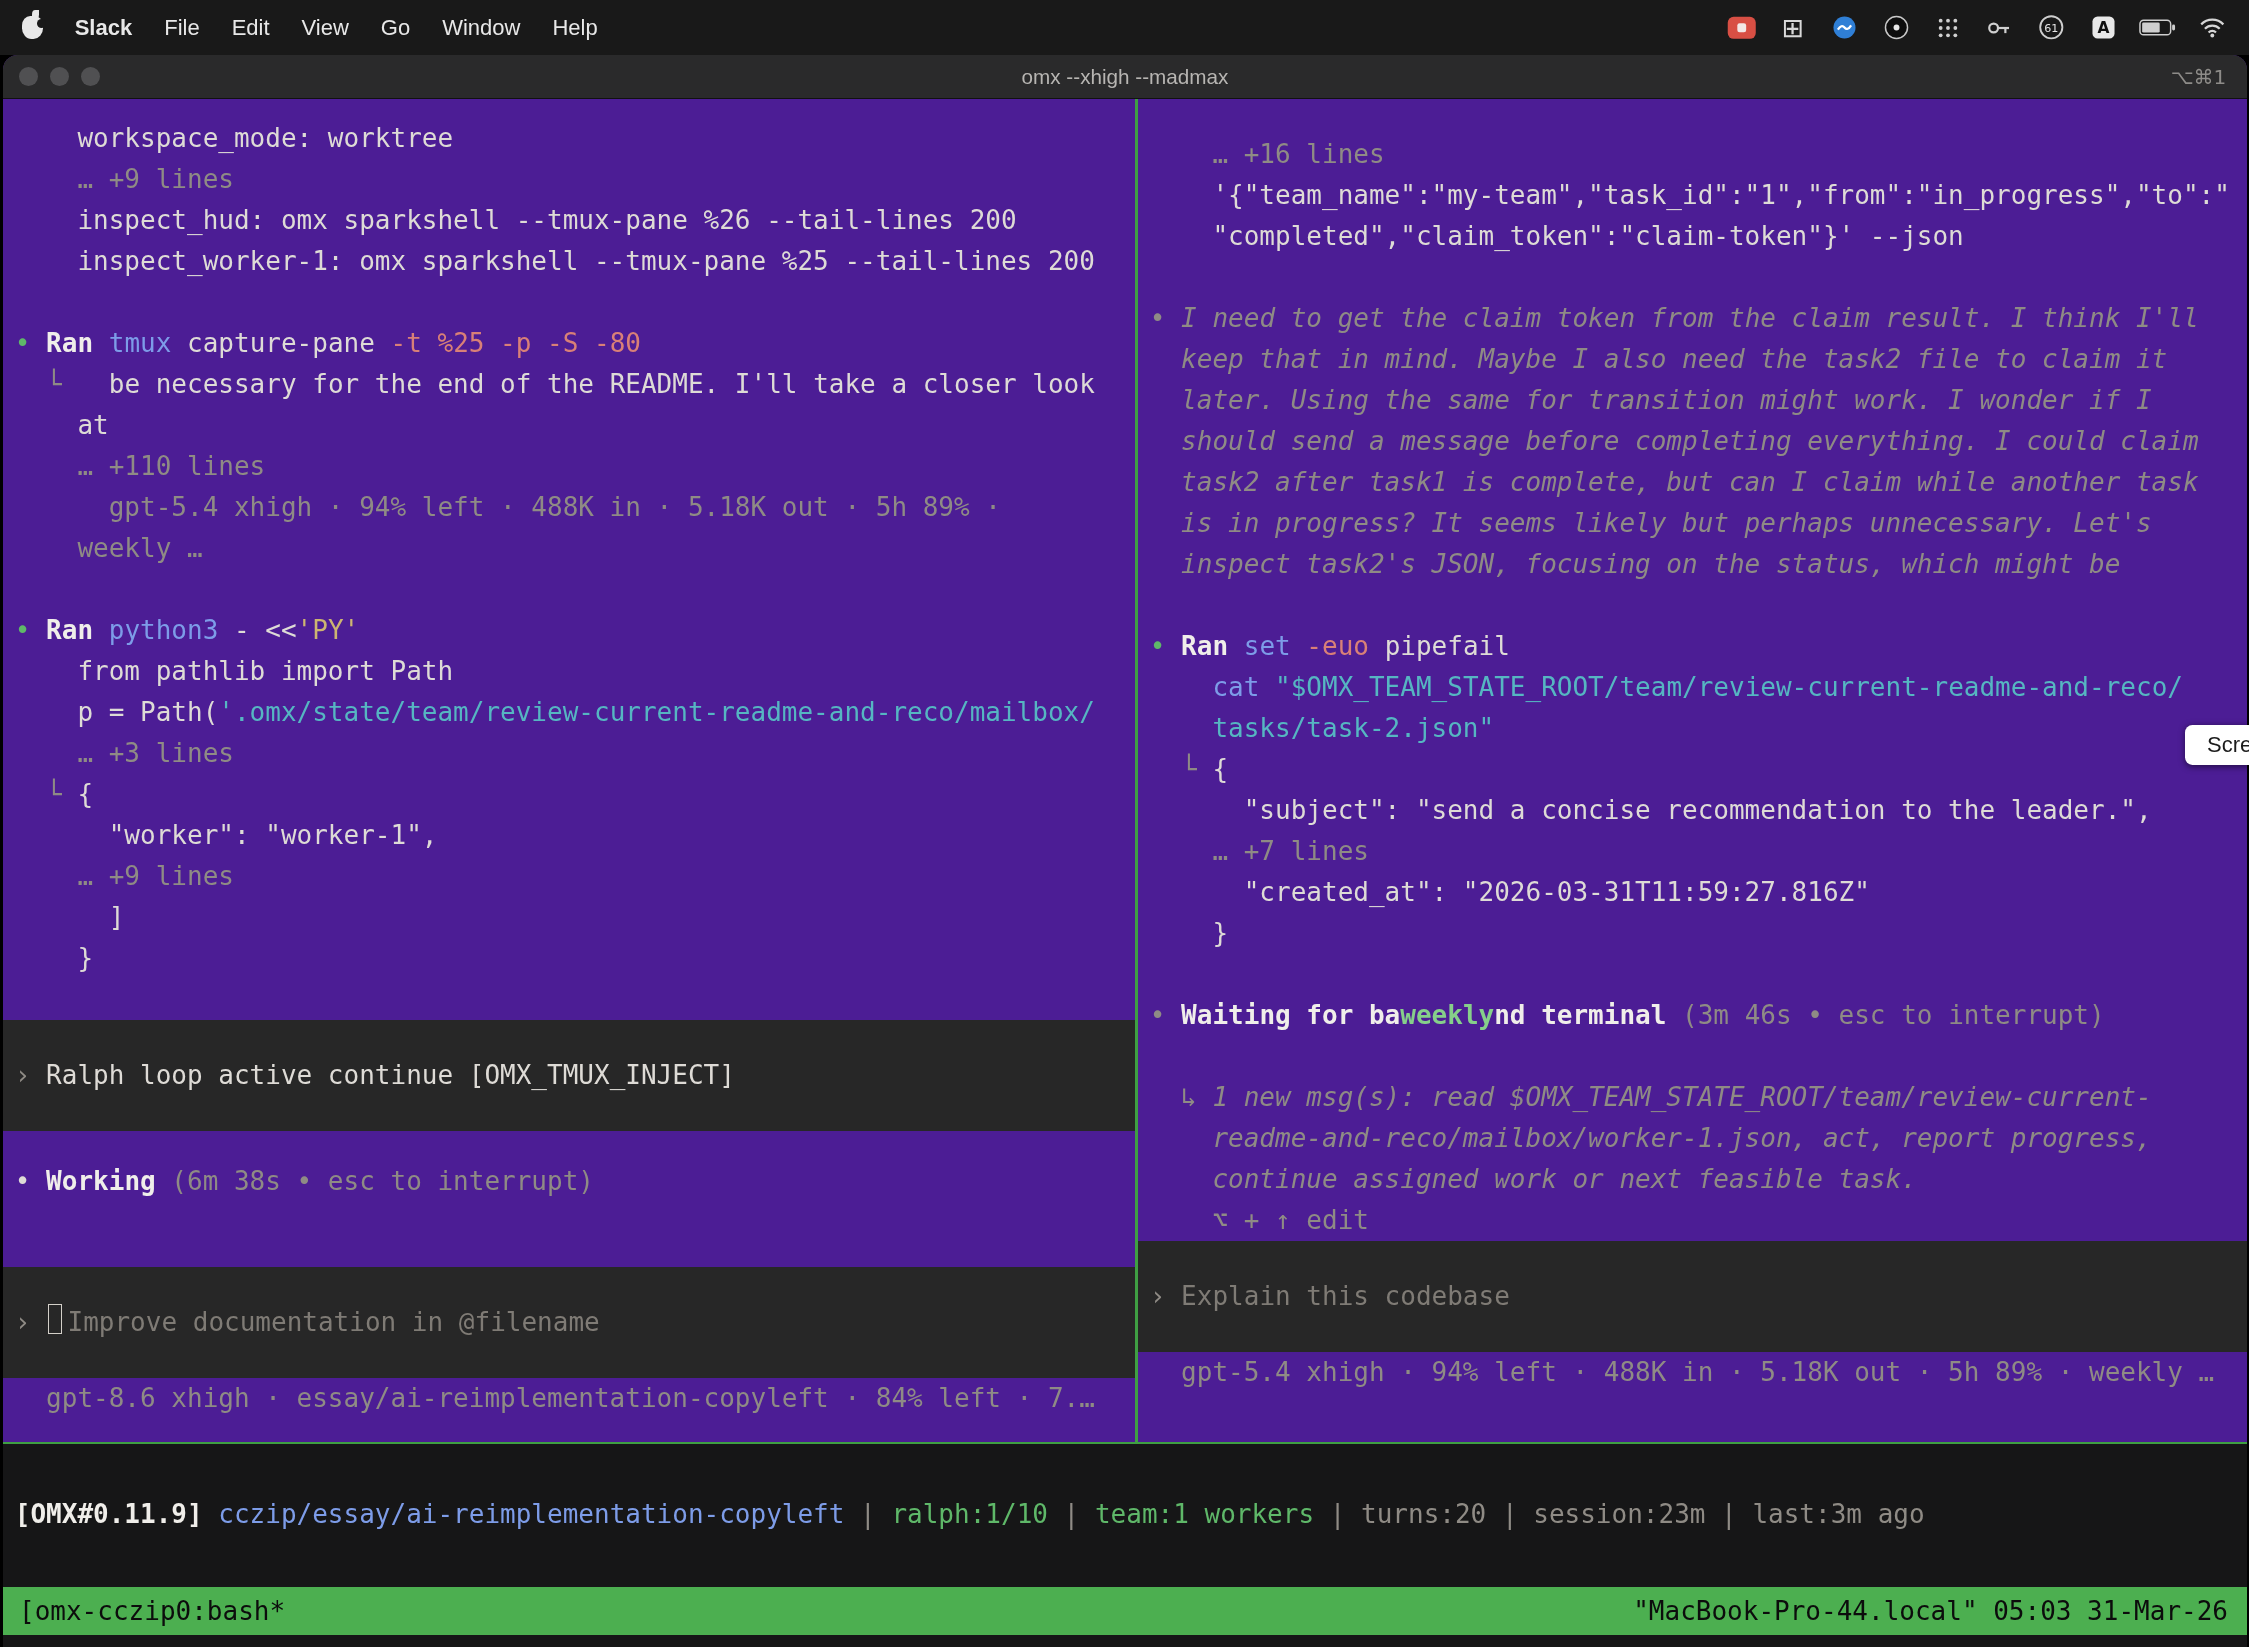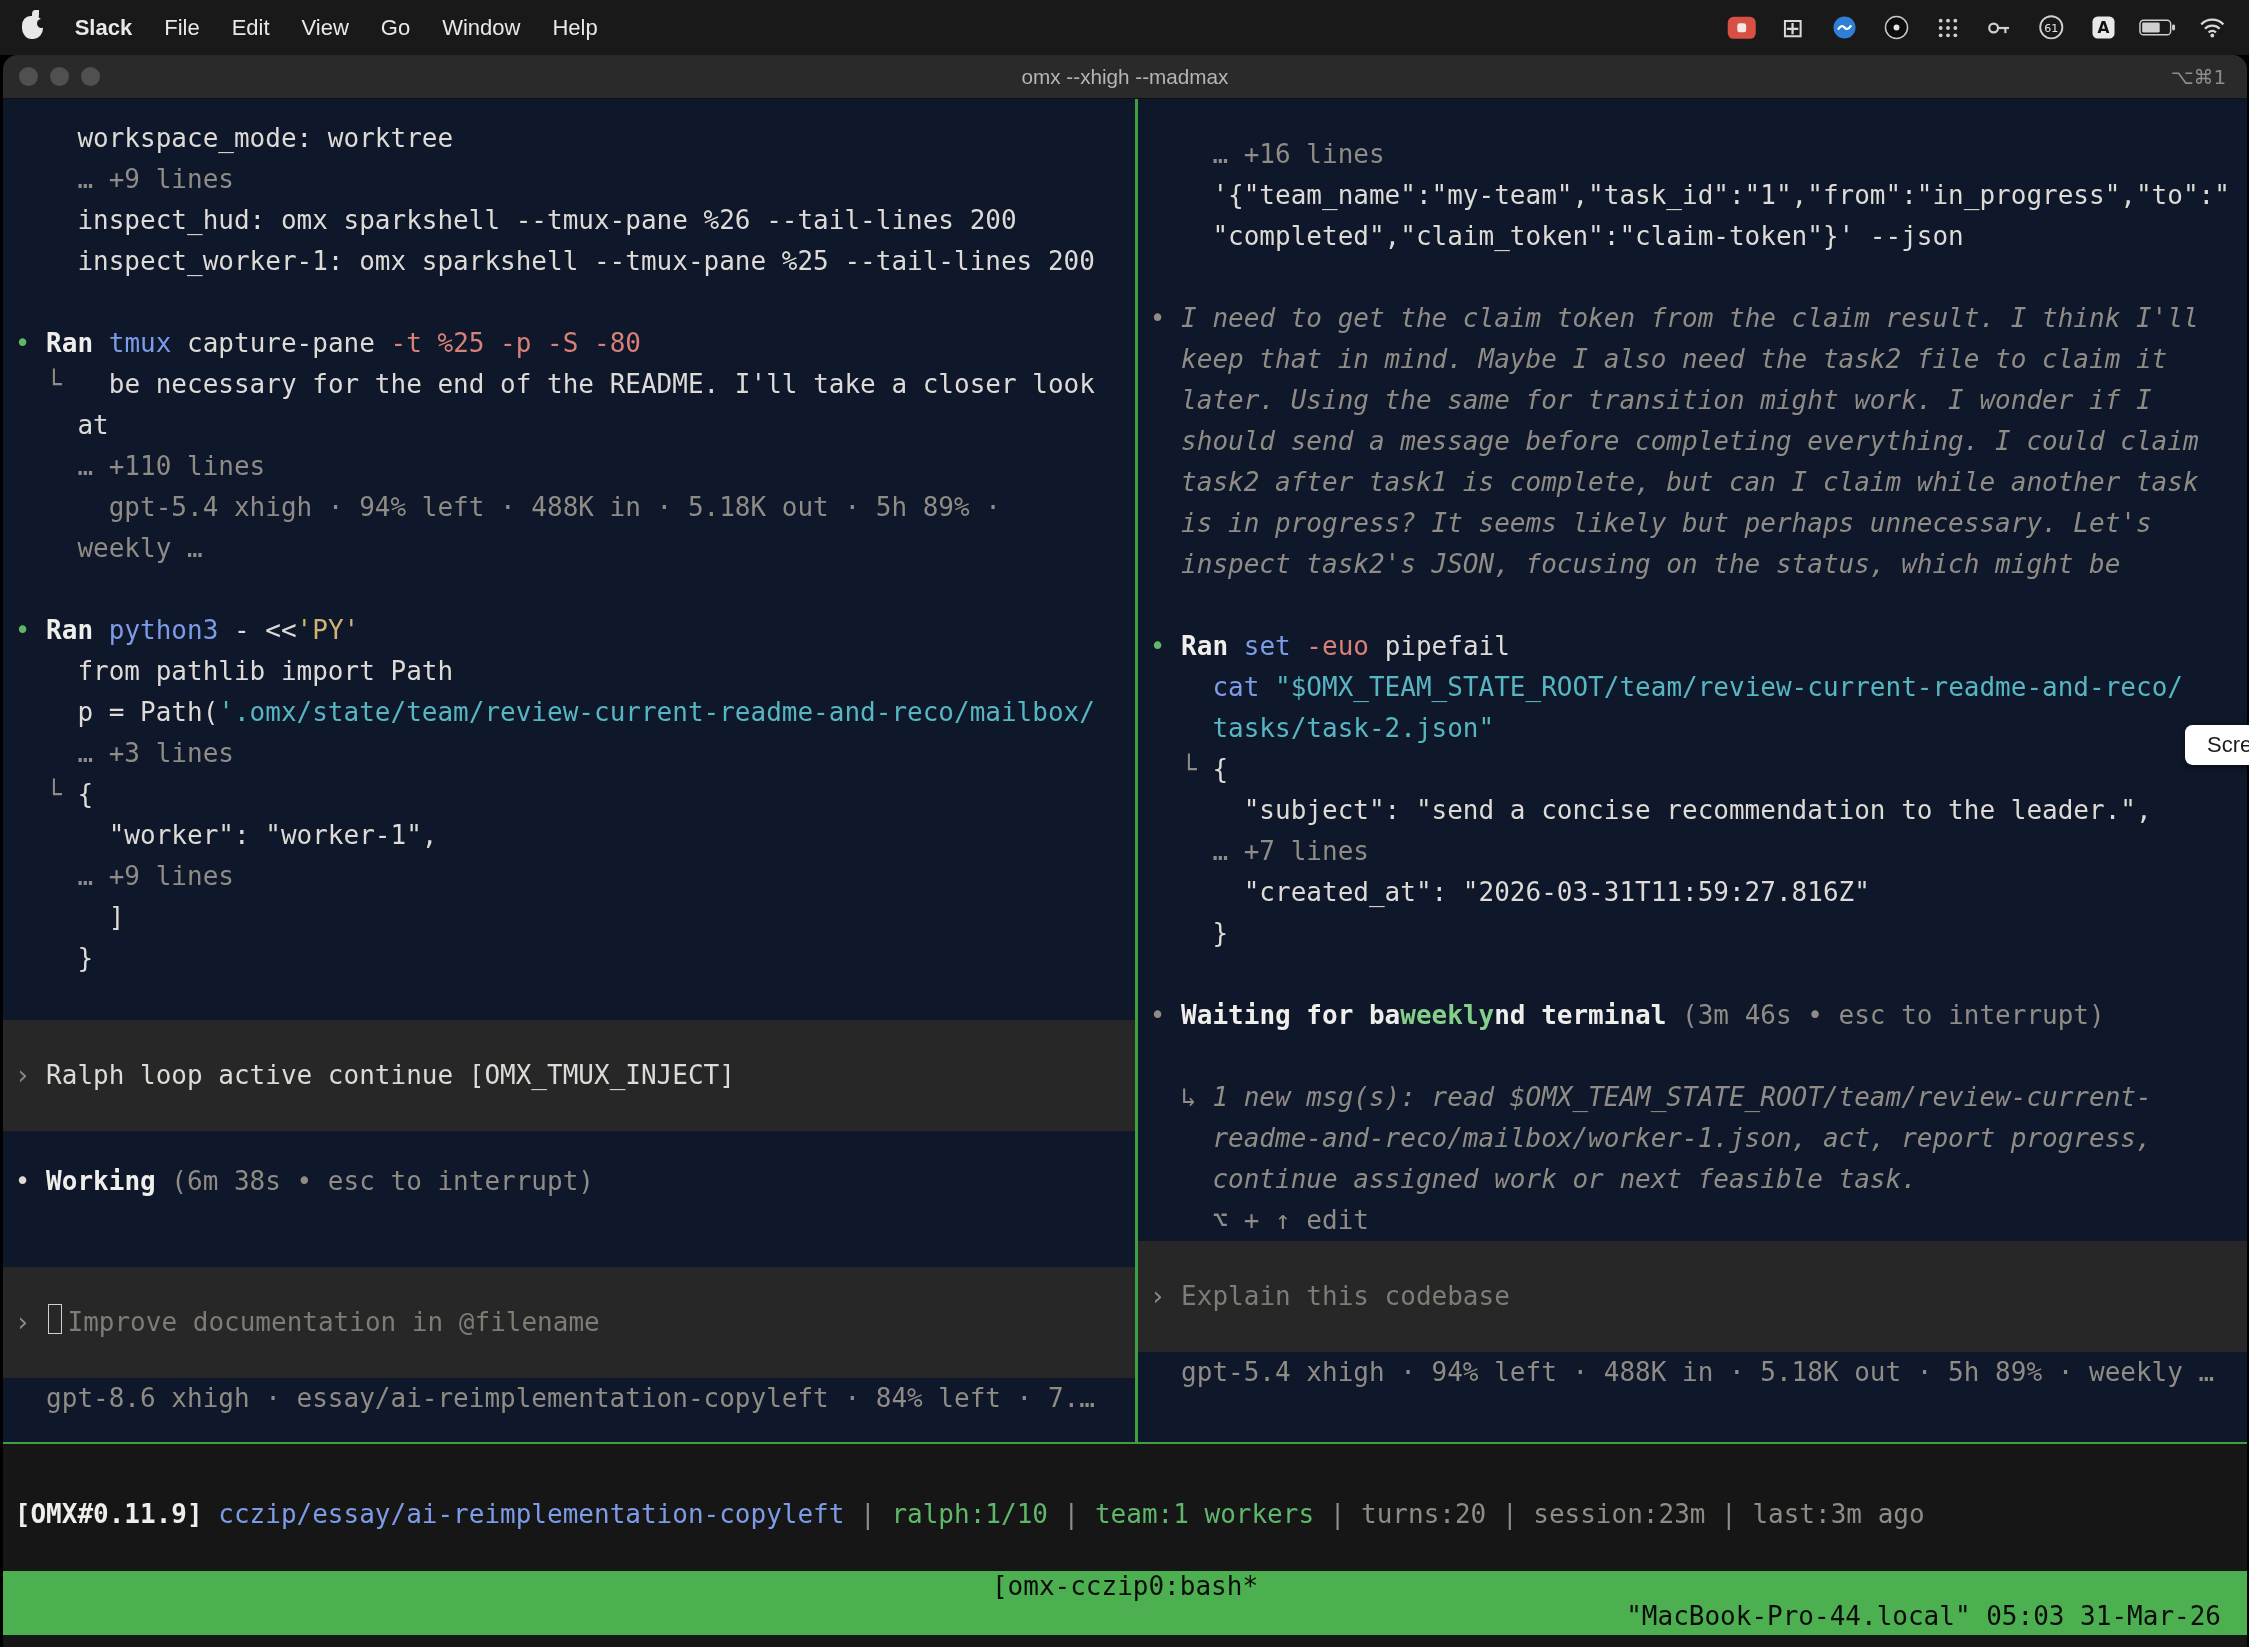--- a/index.html
+++ b/index.html
@@ -22,21 +22,21 @@
   .apple-logo:before{content:"";position:absolute;top:-5.9px;left:10.3px;width:6.6px;height:8.9px;background:#e8e8e8;border-radius:50% 0;}
   .apple-logo:after{content:"";position:absolute;top:3px;right:-3.7px;width:8.9px;height:8.9px;background:#191919;border-radius:50%;}
   .menu-item{white-space:nowrap;}
   .menu-item.app{font-weight:bold;}
   .menu-right{margin-left:auto;display:flex;align-items:center;gap:20.7px;}
   .micon{display:inline-flex;align-items:center;justify-content:center;min-width:31px;height:34px;color:#d9d9d9;}
   .micon.glyph{font-size:26.6px;font-family:"DejaVu Sans",sans-serif;}
   
   .window{
     position:absolute;left:3px;right:3px;top:55px;bottom:0;
-    background:#0f172a;border-radius:14.8px 14.8px 0 0;overflow:hidden;
+    background:#4c1d95;border-radius:14.8px 14.8px 0 0;overflow:hidden;
     display:flex;flex-direction:column;
   }
   .title-bar{height:43px;background:#2a2a2b;display:flex;align-items:center;position:relative;flex:0 0 auto;border-bottom:0.7px solid #111;}
   .traffic{display:flex;gap:11.8px;padding-left:16px;z-index:2;}
   .light{width:19px;height:19px;border-radius:50%;background:#505052;}
   .win-title{position:absolute;left:0;right:0;text-align:center;color:#b7b5b2;font-size:20.7px;font-family:"Liberation Sans",sans-serif;}
   .win-shortcut{margin-left:auto;color:#8e8c89;font-size:20px;padding-right:20.7px;z-index:2;font-family:"DejaVu Sans",sans-serif;}
   
   .content{flex:0 0 1343px;display:flex;min-height:0;overflow:hidden;}
   .pane{padding:19px 11.8px 0 11.8px;font-size:26px;line-height:41px;color:#dedbd6;overflow:hidden;box-sizing:border-box;}
@@ -54,21 +54,21 @@
   .t-gb{color:#86cf8a;font-weight:bold;}
   .t-bl{color:#7d9ce8;}
   .t-cy{color:#56b6c2;}
   .t-rd{color:#d98077;}
   .t-y{color:#cdb571;}
   .t-it{color:#8f8b85;font-style:italic;}
   .t-cur{display:inline-block;width:14px;height:29.5px;border:1.5px solid #d4d0c9;vertical-align:middle;margin:0 5.9px 5.9px 1.5px;box-sizing:border-box;}
   
   .status-region{flex:1;border-top:2.2px solid #3f9f43;display:flex;flex-direction:column;box-sizing:border-box;background:#161617;}
   .omx-line{padding:22px 0 0 11.8px;font-size:26px;line-height:41px;white-space:pre;overflow:hidden;margin-top:28px;}
-  .tmux-bar{margin-top:auto;height:64px;background:#4caf50;color:#0c0c0c;display:flex;align-items:center;font-size:26px;padding:0 23px;white-space:pre;overflow:hidden;flex-direction:column;}
+  .tmux-bar{margin-top:auto;height:48px;background:#4caf50;color:#0c0c0c;display:flex;align-items:center;font-size:26px;padding:0 16px;white-space:pre;overflow:hidden;}
   .tmux-right{margin-left:auto;padding-right:3px;}
   .bottom-strip{height:13.3px;flex:0 0 auto;background:#161617;}
   
   .screen-overlay{
     position:absolute;top:725px;right:0;height:40px;width:65px;
     background:#ffffff;color:#1c1c1c;border-radius:7.4px 0 0 7.4px;
     font-family:"Liberation Sans",sans-serif;font-size:22px;
     display:flex;align-items:center;padding-left:22px;z-index:6;
     box-sizing:border-box;overflow:hidden;box-shadow:0 1.5px 5.9px rgba(0,0,0,.5);
   }

